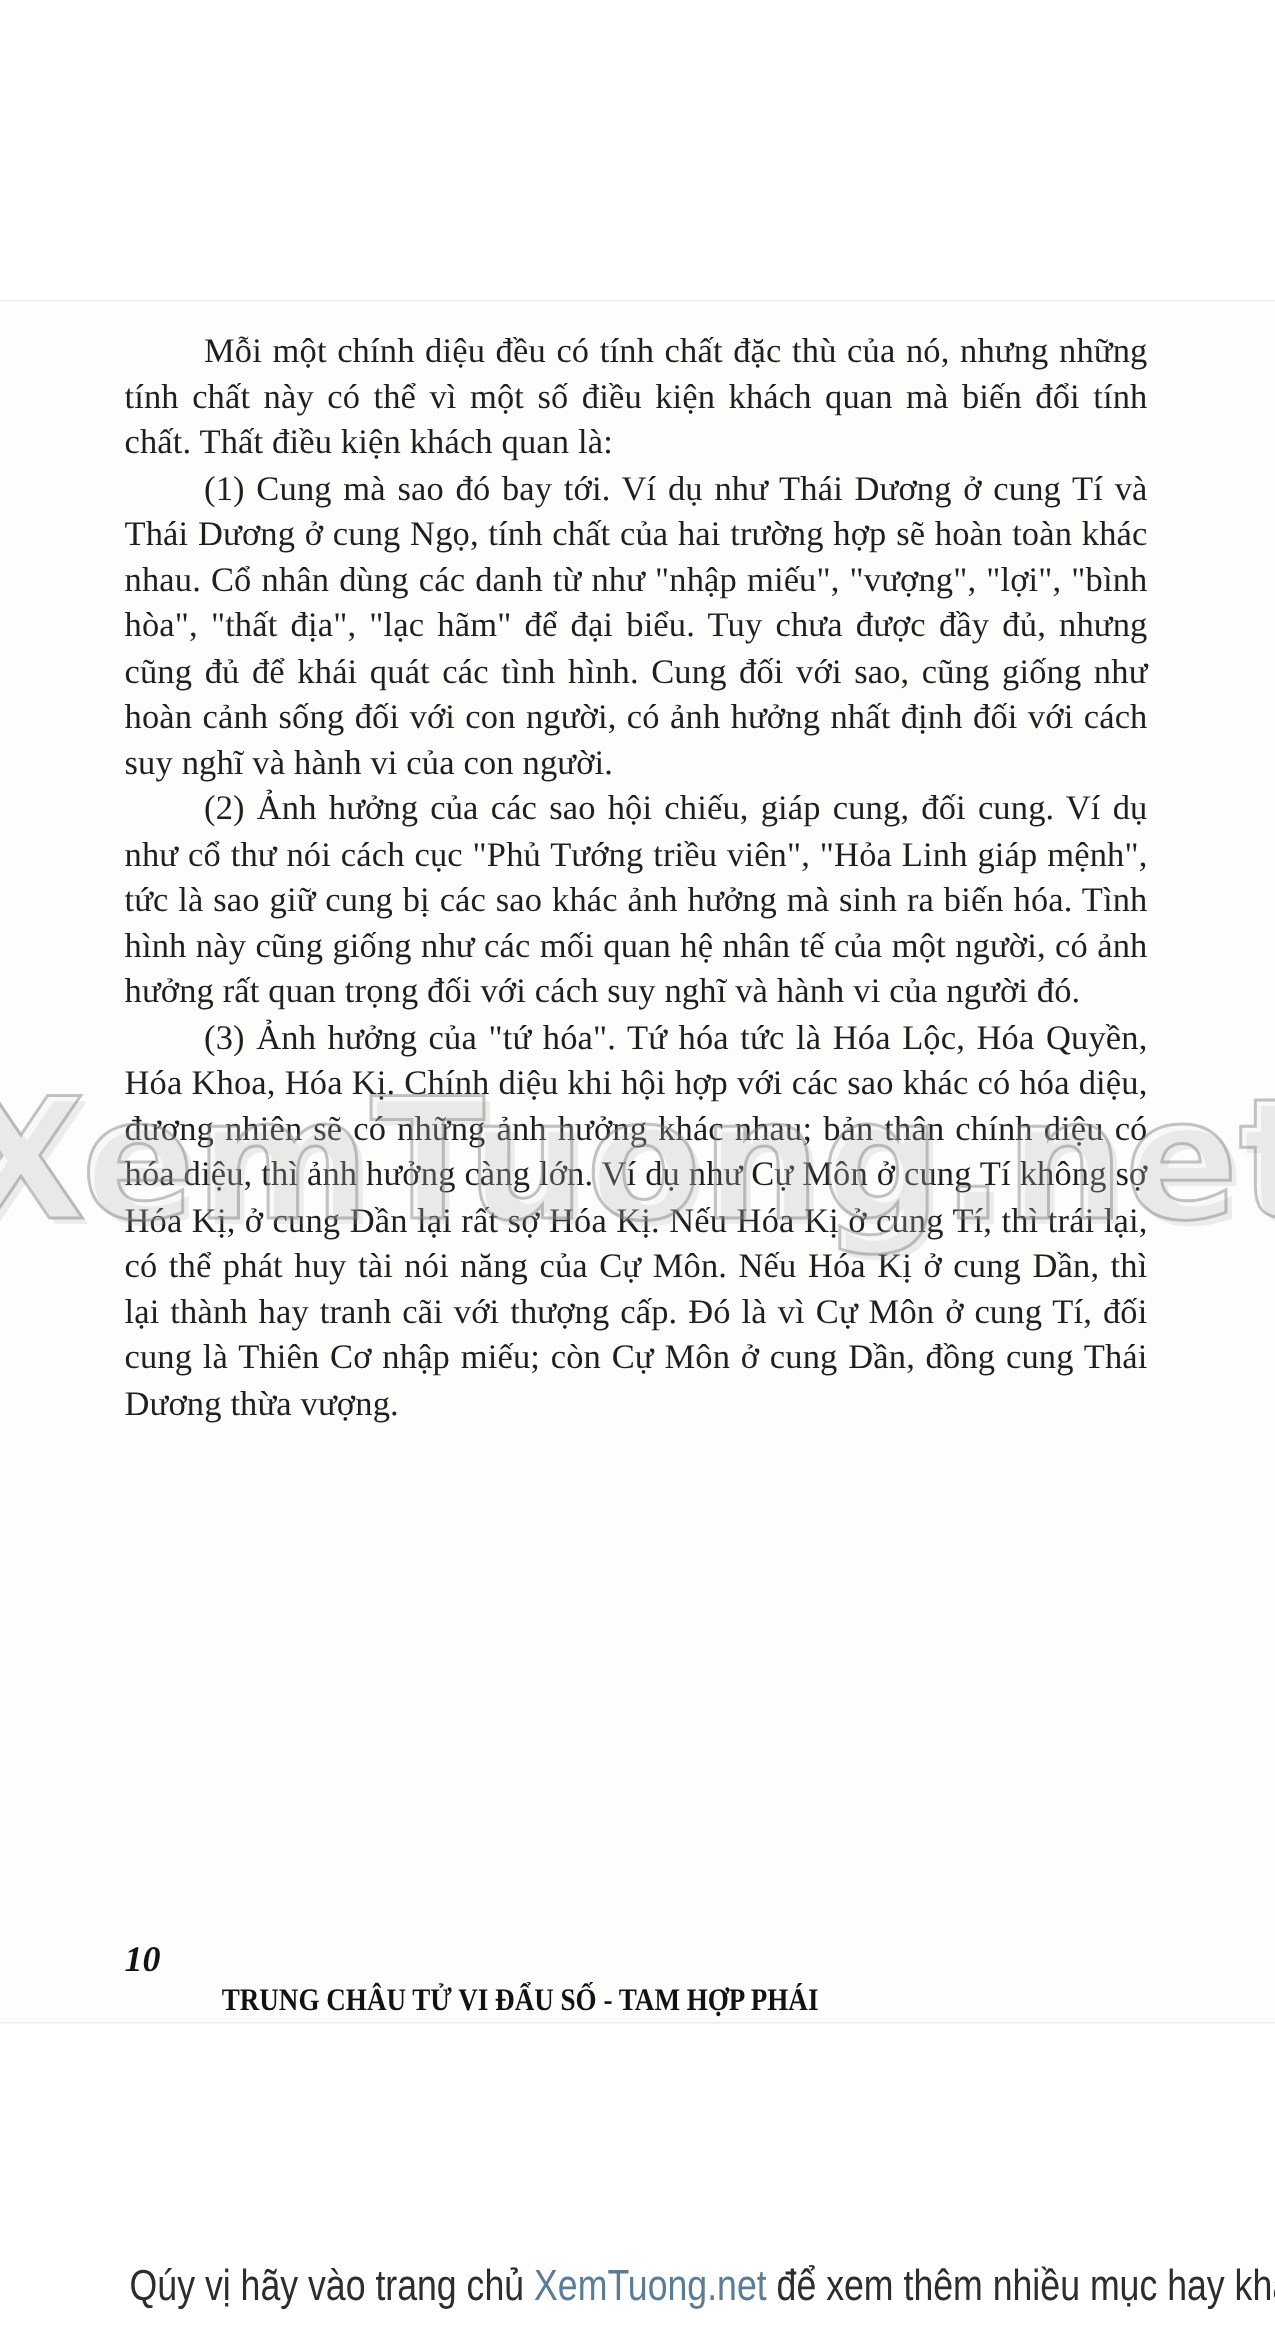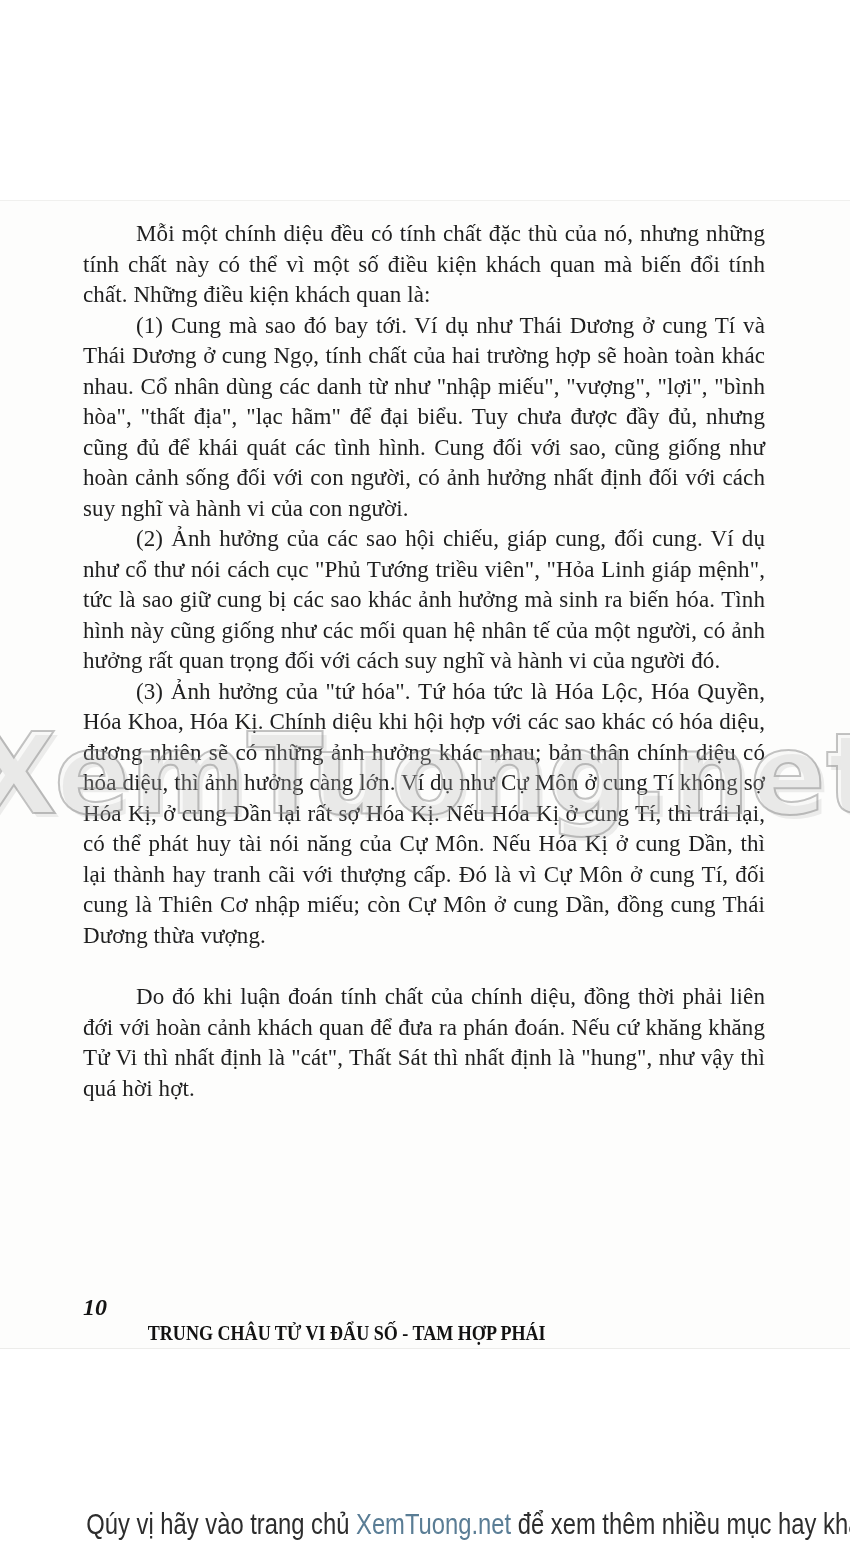--- a/index.html
+++ b/index.html
@@ -92,25 +92,24 @@
     font-weight: 500;
   }
   .caption-link { color: #5a7d95; }
 </style>
 </head>
 <body>
 
 <div class="scan-page">
 
   <div class="body-text">
-    <p class="para">Mỗi một chính diệu đều có tính chất đặc thù của nó, nhưng những tính chất này có thể vì một số điều kiện khách quan mà biến đổi tính chất. Những điều kiện khách quan là:</p>
+    <p class="para">Mỗi một chính diệu đều có tính chất đặc thù của nó, nhưng những tính chất này có thể vì một số điều kiện khách quan mà biến đổi tính chất. Thất điều kiện khách quan là:</p>
     <p class="para">(1) Cung mà sao đó bay tới. Ví dụ như Thái Dương ở cung Tí và Thái Dương ở cung Ngọ, tính chất của hai trường hợp sẽ hoàn toàn khác nhau. Cổ nhân dùng các danh từ như "nhập miếu", "vượng", "lợi", "bình hòa", "thất địa", "lạc hãm" để đại biểu. Tuy chưa được đầy đủ, nhưng cũng đủ để khái quát các tình hình. Cung đối với sao, cũng giống như hoàn cảnh sống đối với con người, có ảnh hưởng nhất định đối với cách suy nghĩ và hành vi của con người.</p>
     <p class="para">(2) Ảnh hưởng của các sao hội chiếu, giáp cung, đối cung. Ví dụ như cổ thư nói cách cục "Phủ Tướng triều viên", "Hỏa Linh giáp mệnh", tức là sao giữ cung bị các sao khác ảnh hưởng mà sinh ra biến hóa. Tình hình này cũng giống như các mối quan hệ nhân tế của một người, có ảnh hưởng rất quan trọng đối với cách suy nghĩ và hành vi của người đó.</p>
     <p class="para">(3) Ảnh hưởng của "tứ hóa". Tứ hóa tức là Hóa Lộc, Hóa Quyền, Hóa Khoa, Hóa Kị. Chính diệu khi hội hợp với các sao khác có hóa diệu, đương nhiên sẽ có những ảnh hưởng khác nhau; bản thân chính diệu có hóa diệu, thì ảnh hưởng càng lớn. Ví dụ như Cự Môn ở cung Tí không sợ Hóa Kị, ở cung Dần lại rất sợ Hóa Kị. Nếu Hóa Kị ở cung Tí, thì trái lại, có thể phát huy tài nói năng của Cự Môn. Nếu Hóa Kị ở cung Dần, thì lại thành hay tranh cãi với thượng cấp. Đó là vì Cự Môn ở cung Tí, đối cung là Thiên Cơ nhập miếu; còn Cự Môn ở cung Dần, đồng cung Thái Dương thừa vượng.</p>
-    <p class="para gap-before">Do đó khi luận đoán tính chất của chính diệu, đồng thời phải liên đới với hoàn cảnh khách quan để đưa ra phán đoán. Nếu cứ khăng khăng Tử Vi thì nhất định là "cát", Thất Sát thì nhất định là "hung", như vậy thì quá hời hợt.</p>
   </div>
 
   <div class="watermark">XemTuong.net</div>
 
   <div class="page-footer">
     <span class="page-number">10</span>
     <span class="running-title">TRUNG CHÂU TỬ VI ĐẨU SỐ - TAM HỢP PHÁI</span>
   </div>
 
 </div>

